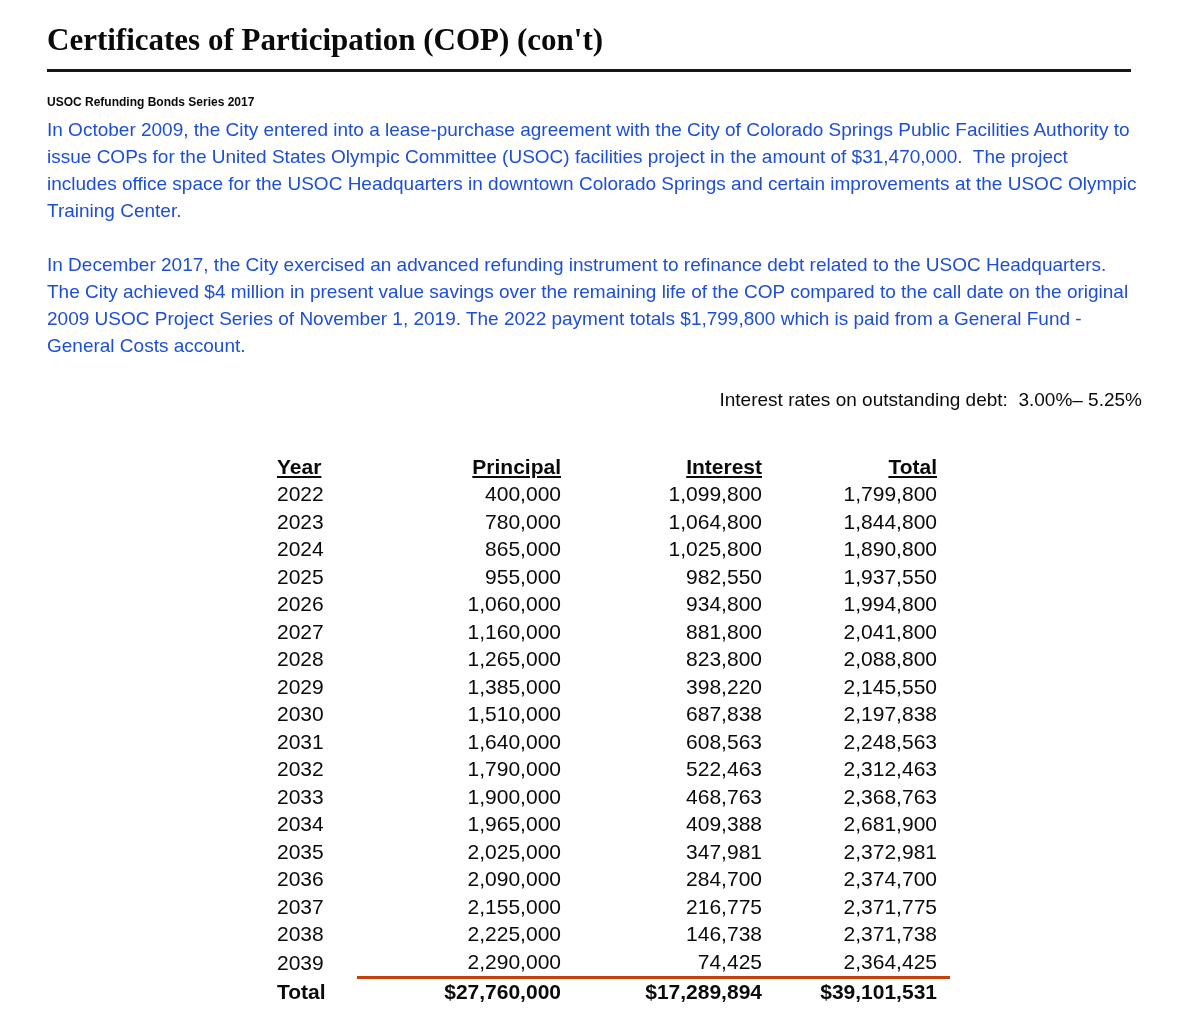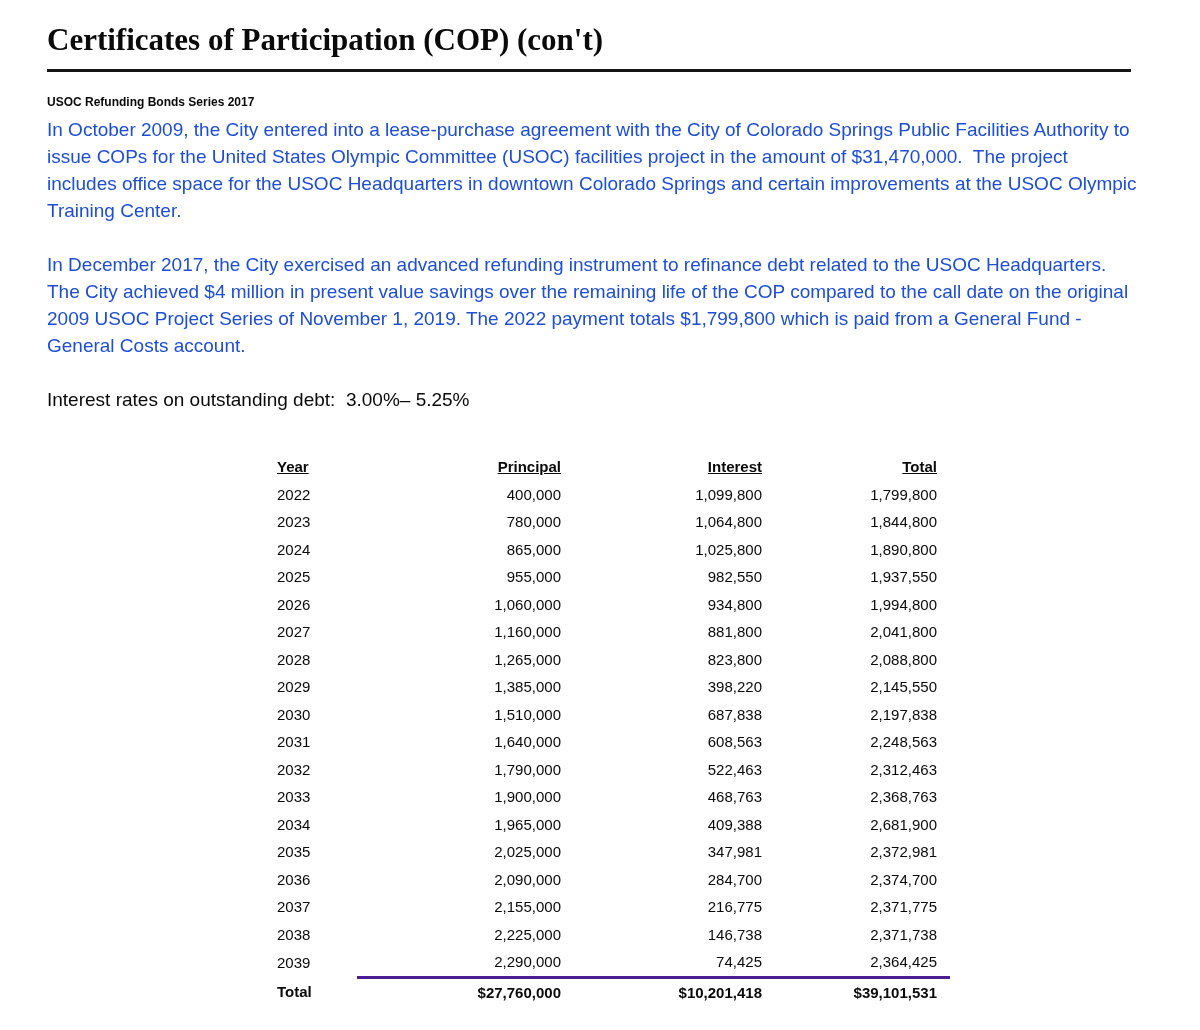--- a/index.html
+++ b/index.html
@@ -48,45 +48,46 @@
     max-width: 1097px;
     white-space: pre-wrap;
     color: #1d4ed8;
   }
   .interest-line {
     font-size: 19px;
     line-height: 27px;
     margin: 0;
     white-space: pre-wrap;
     color: #0a0a0a;
+    text-align: right;
   }
   table.cop-table {
     border-collapse: collapse;
     margin: 40px 0 0 230px;
-    font-size: 15px;
+    font-size: 21px;
     color: #0a0a0a;
   }
   .cop-table th, .cop-table td {
     padding: 0;
     height: 27.5px;
     vertical-align: middle;
     font-weight: normal;
   }
   .cop-table th {
     font-weight: bold;
     text-decoration: underline;
   }
   .col-year   { width: 80px;  text-align: left;  }
   .col-num-1  { width: 204px; text-align: right; }
   .col-num-2  { width: 201px; text-align: right; }
   .col-num-3  { width: 175px; text-align: right; padding-right: 13px !important; }
   .cop-table .year { text-align: left; }
   .cop-table .num  { text-align: right; }
   .cop-table tfoot td { font-weight: bold; }
-  .cop-table tfoot td.topline { border-top: 3px solid #4c1d95; }
+  .cop-table tfoot td.topline { border-top: 3px solid #c2410c; }
 </style>
 </head>
 <body>
 
 <div class="page">
 
   <h1 class="doc-title">Certificates of Participation (COP) (con't)</h1>
 
   <hr class="title-rule">
 
@@ -214,19 +215,19 @@
           <td class="year">2039</td>
           <td class="num col-num-1">2,290,000</td>
           <td class="num col-num-2">74,425</td>
           <td class="num col-num-3">2,364,425</td>
         </tr>
       </tbody>
     <tfoot>
       <tr>
         <td class="year">Total</td>
         <td class="num col-num-1 topline">$27,760,000</td>
-        <td class="num col-num-2 topline">$10,201,418</td>
+        <td class="num col-num-2 topline">$17,289,894</td>
         <td class="num col-num-3 topline">$39,101,531</td>
       </tr>
     </tfoot>
   </table>
 
 </div>
 
 </body></html>

